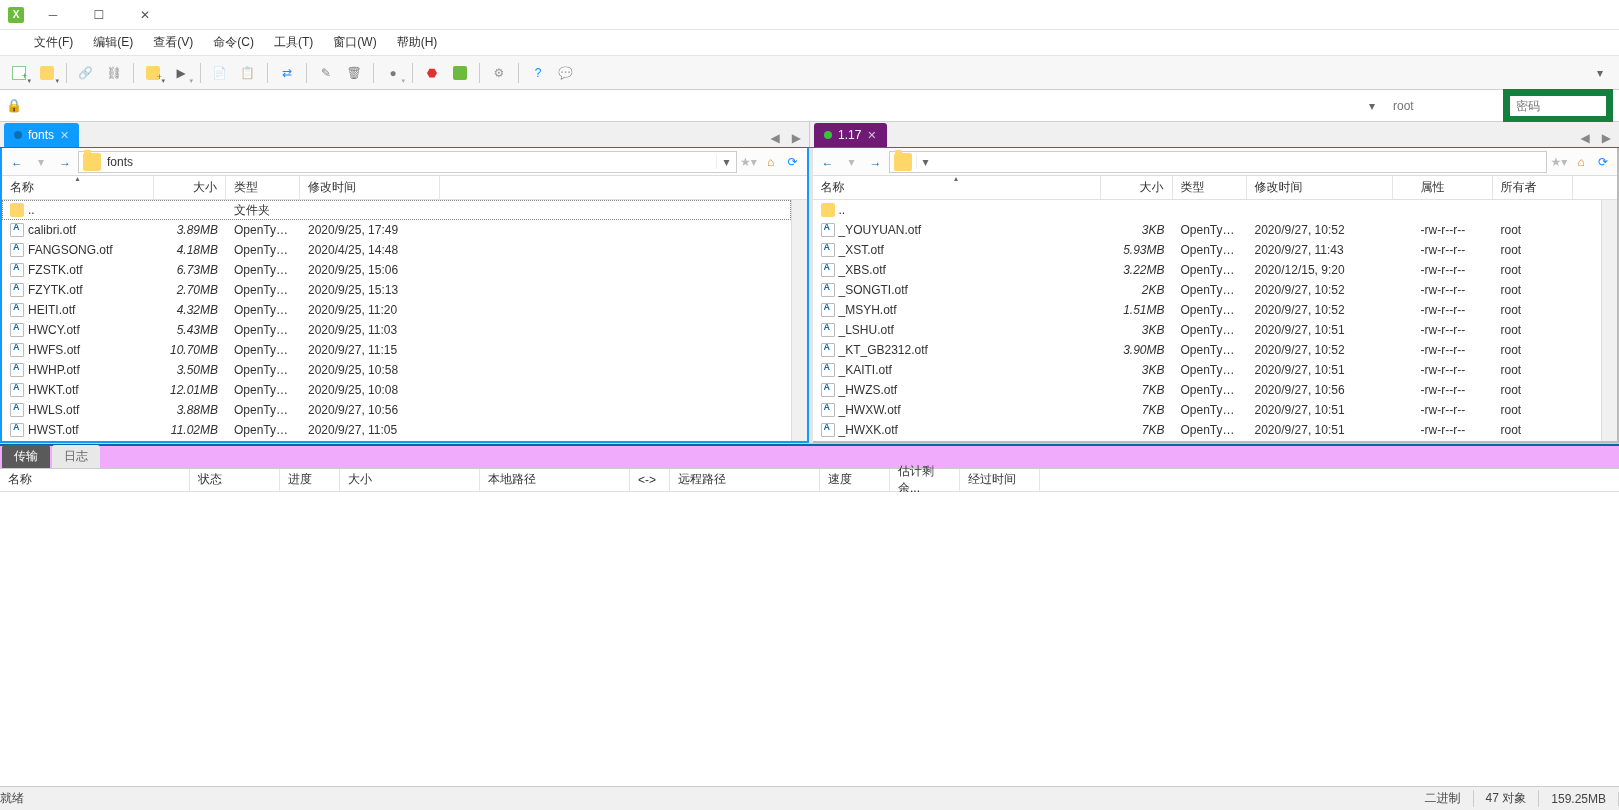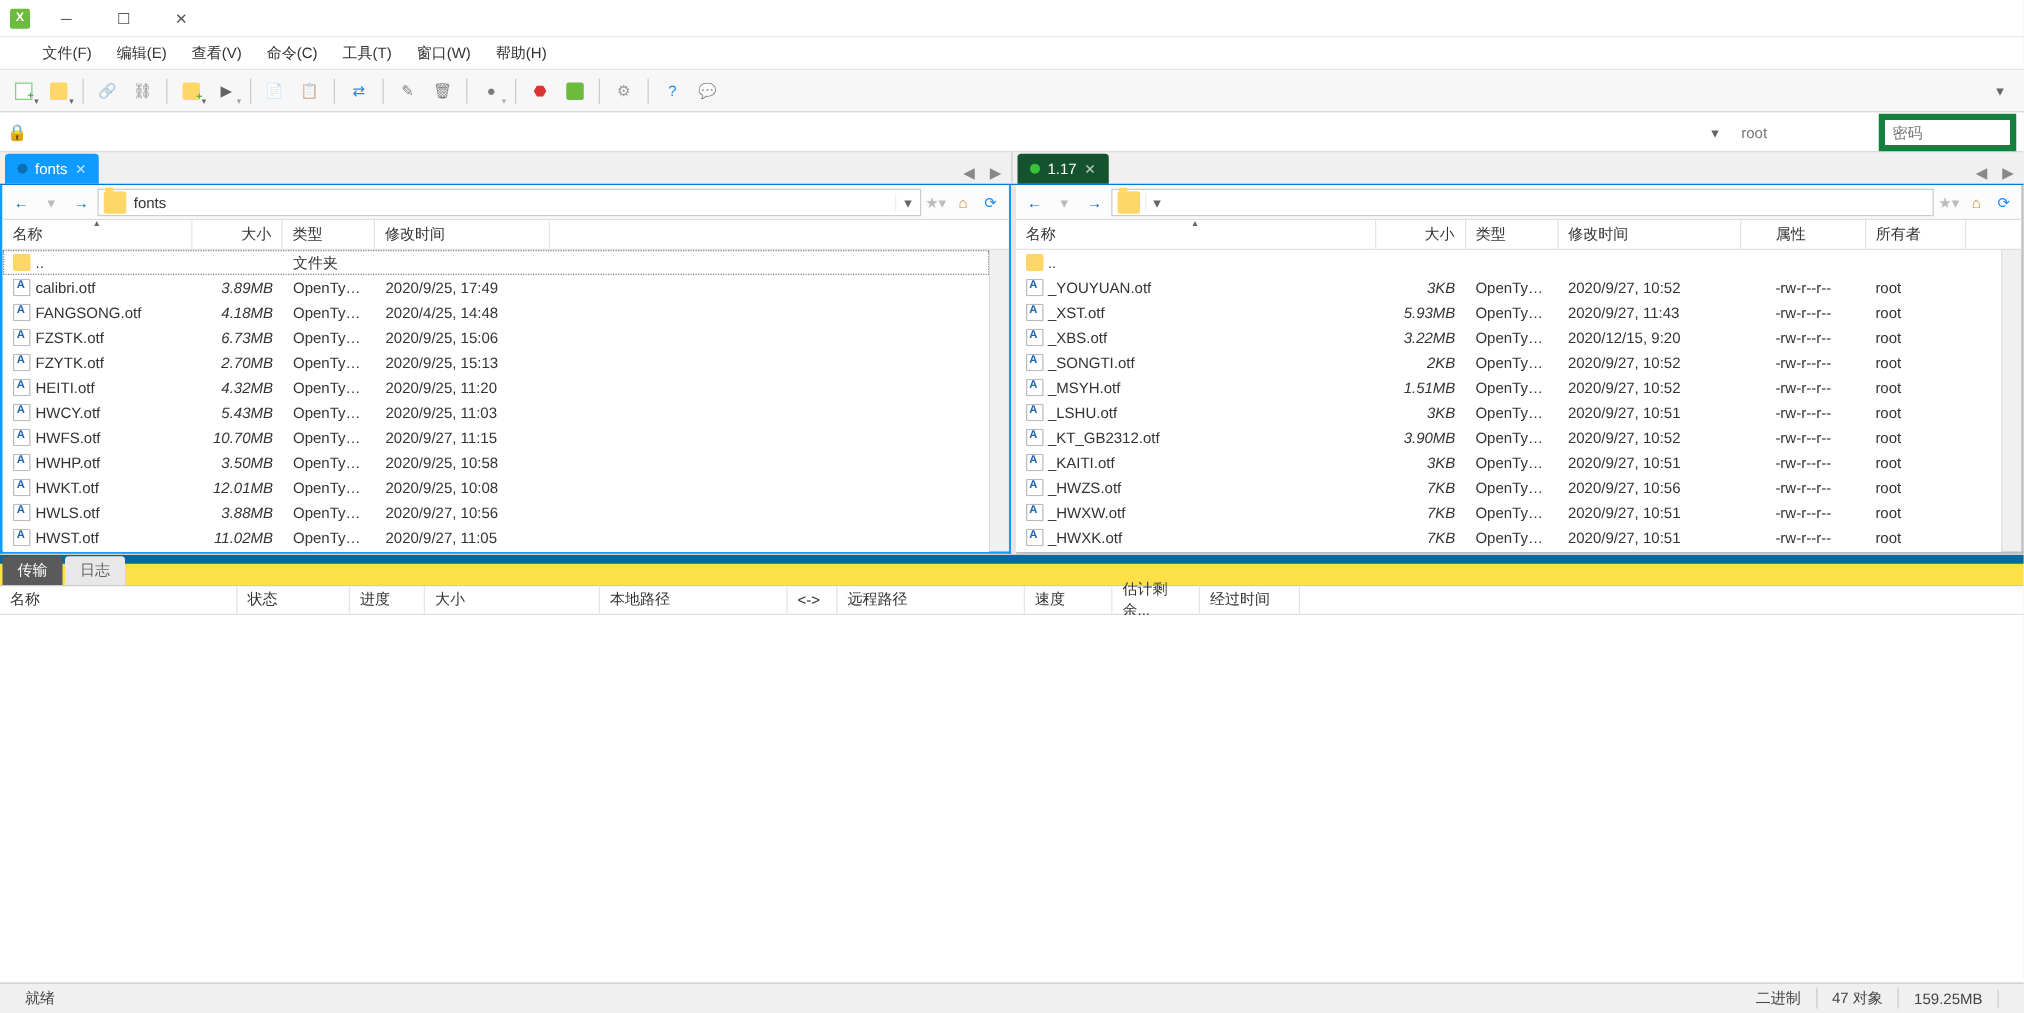--- a/index.html
+++ b/index.html
@@ -21,30 +21,30 @@
 .toolbar .tbtn.dd::after { content:"▾"; font-size:7px; color:#666; position:absolute; right:1px; bottom:1px;}
 .toolbar .sep { width:1px; height:20px; background:#ccc; margin:0 4px; }
 .toolbar .spacer { flex:1; }
 .ticon { display:inline-block; width:14px; height:14px; }
 
 
 .addr-row { height: 32px; background: #fff; border-bottom: 1px solid #d0d0d0; display: flex; align-items: center; padding: 0 6px; gap:6px;}
 .addr-row .lock { font-size:13px; color:#e0b020;}
 .addr-row .host-input { flex:1; border:none; padding:4px; background:transparent; color:#999;}
 .addr-row .dd { color:#666; padding:0 6px; cursor:pointer;}
-.addr-row .user-input, .addr-row .pass-input { border:5px solid #15803d; padding:3px 6px; width:110px; color:#999;}
+.addr-row .user-input, .addr-row .pass-input { border:7px solid #15803d; padding:3px 6px; width:110px; color:#999;}
 .addr-row .user-input{border:none;}
 
 
 .tabs-row { height: 26px; background: #f0f0f0; display:flex; border-bottom:1px solid #0078d7;}
 .tabs-half { flex:1; display:flex; align-items:flex-end; position:relative;}
 .tabs-half.right { border-left:1px solid #ccc;}
 .tab { height:24px; display:flex; align-items:center; padding:0 10px; gap:6px; cursor:pointer; border-radius:3px 3px 0 0; margin-left:4px;}
 .tab.active-blue { background:#0f9bff; color:#fff;}
-.tab.active-dark { background:#14532d; color:#fff;}
+.tab.active-dark { background:#701a75; color:#fff;}
 .tab .dot { width:8px;height:8px;border-radius:50%;}
 .tab .dot.blue{background:#0b6fb8;}
 .tab .dot.green{background:#3ac13a;}
 .tab .close{font-size:11px;opacity:.7;cursor:pointer;}
 .tab-nav { position:absolute; right:4px; bottom:2px; display:flex; gap:4px; color:#888;}
 .tab-nav span{cursor:pointer; padding:0 4px;}
 
 
 .panels { display:flex; flex:1; min-height:0; background:#fff; border-bottom:1px solid #ccc;}
 .panel { flex:1; display:flex; flex-direction:column; border:2px solid #0f9bff; border-top:none; min-width:0;}
@@ -87,29 +87,29 @@
 .left .c-date{width:140px;}
 
 .right .c-name{width:288px;display:flex;align-items:center;}
 .right .c-size{width:72px;}
 .right .c-type{width:74px;}
 .right .c-date{width:146px;}
 .right .c-attr{width:80px;margin-left:20px;}
 .right .c-owner{width:80px;}
 
 
-.transfer-tabs{height:24px; background:#fde047; display:flex; align-items:flex-end; border-top:7px solid #0369a1;}
+.transfer-tabs{height:24px; background:#f0abfc; display:flex; align-items:flex-end; border-top:2px solid #0369a1;}
 .ttab{padding:3px 12px; background:#5a5a5a; color:#fff; cursor:pointer; border-radius:3px 3px 0 0; margin-left:2px;}
 .ttab.inactive{background:#e8e8e8;color:#666;}
 .transfer-header{display:flex;height:24px;background:#fff;border-top:1px solid #ccc;border-bottom:1px solid #e0e0e0;}
 .transfer-header .tcol{padding:0 8px;display:flex;align-items:center;border-right:1px solid #e5e5e5;color:#333;}
 .transfer-body{flex:1;background:#fff; min-height:140px;}
 
 
-.statusbar{height:24px;background:#f0f0f0;border-top:1px solid #ccc;display:flex;align-items:center;padding:0 20px;color:#444;}
+.statusbar{height:24px;background:#f0f0f0;border-top:1px solid #ccc;display:flex;align-items:center;padding:0 0;color:#444;}
 .statusbar .seg{padding:0 12px;border-right:1px solid #ccc;}
 .statusbar .spacer{flex:1;}
 .watermark{color:#d0d0d0;}
 
 .scrollbar-stub{width:16px;background:#f0f0f0;border-left:1px solid #ddd;}
 .list-wrap{display:flex;flex:1;min-height:0;}
 .panel.left .file-list{border-right:none;}
 </style>
 </head>
 <body>

